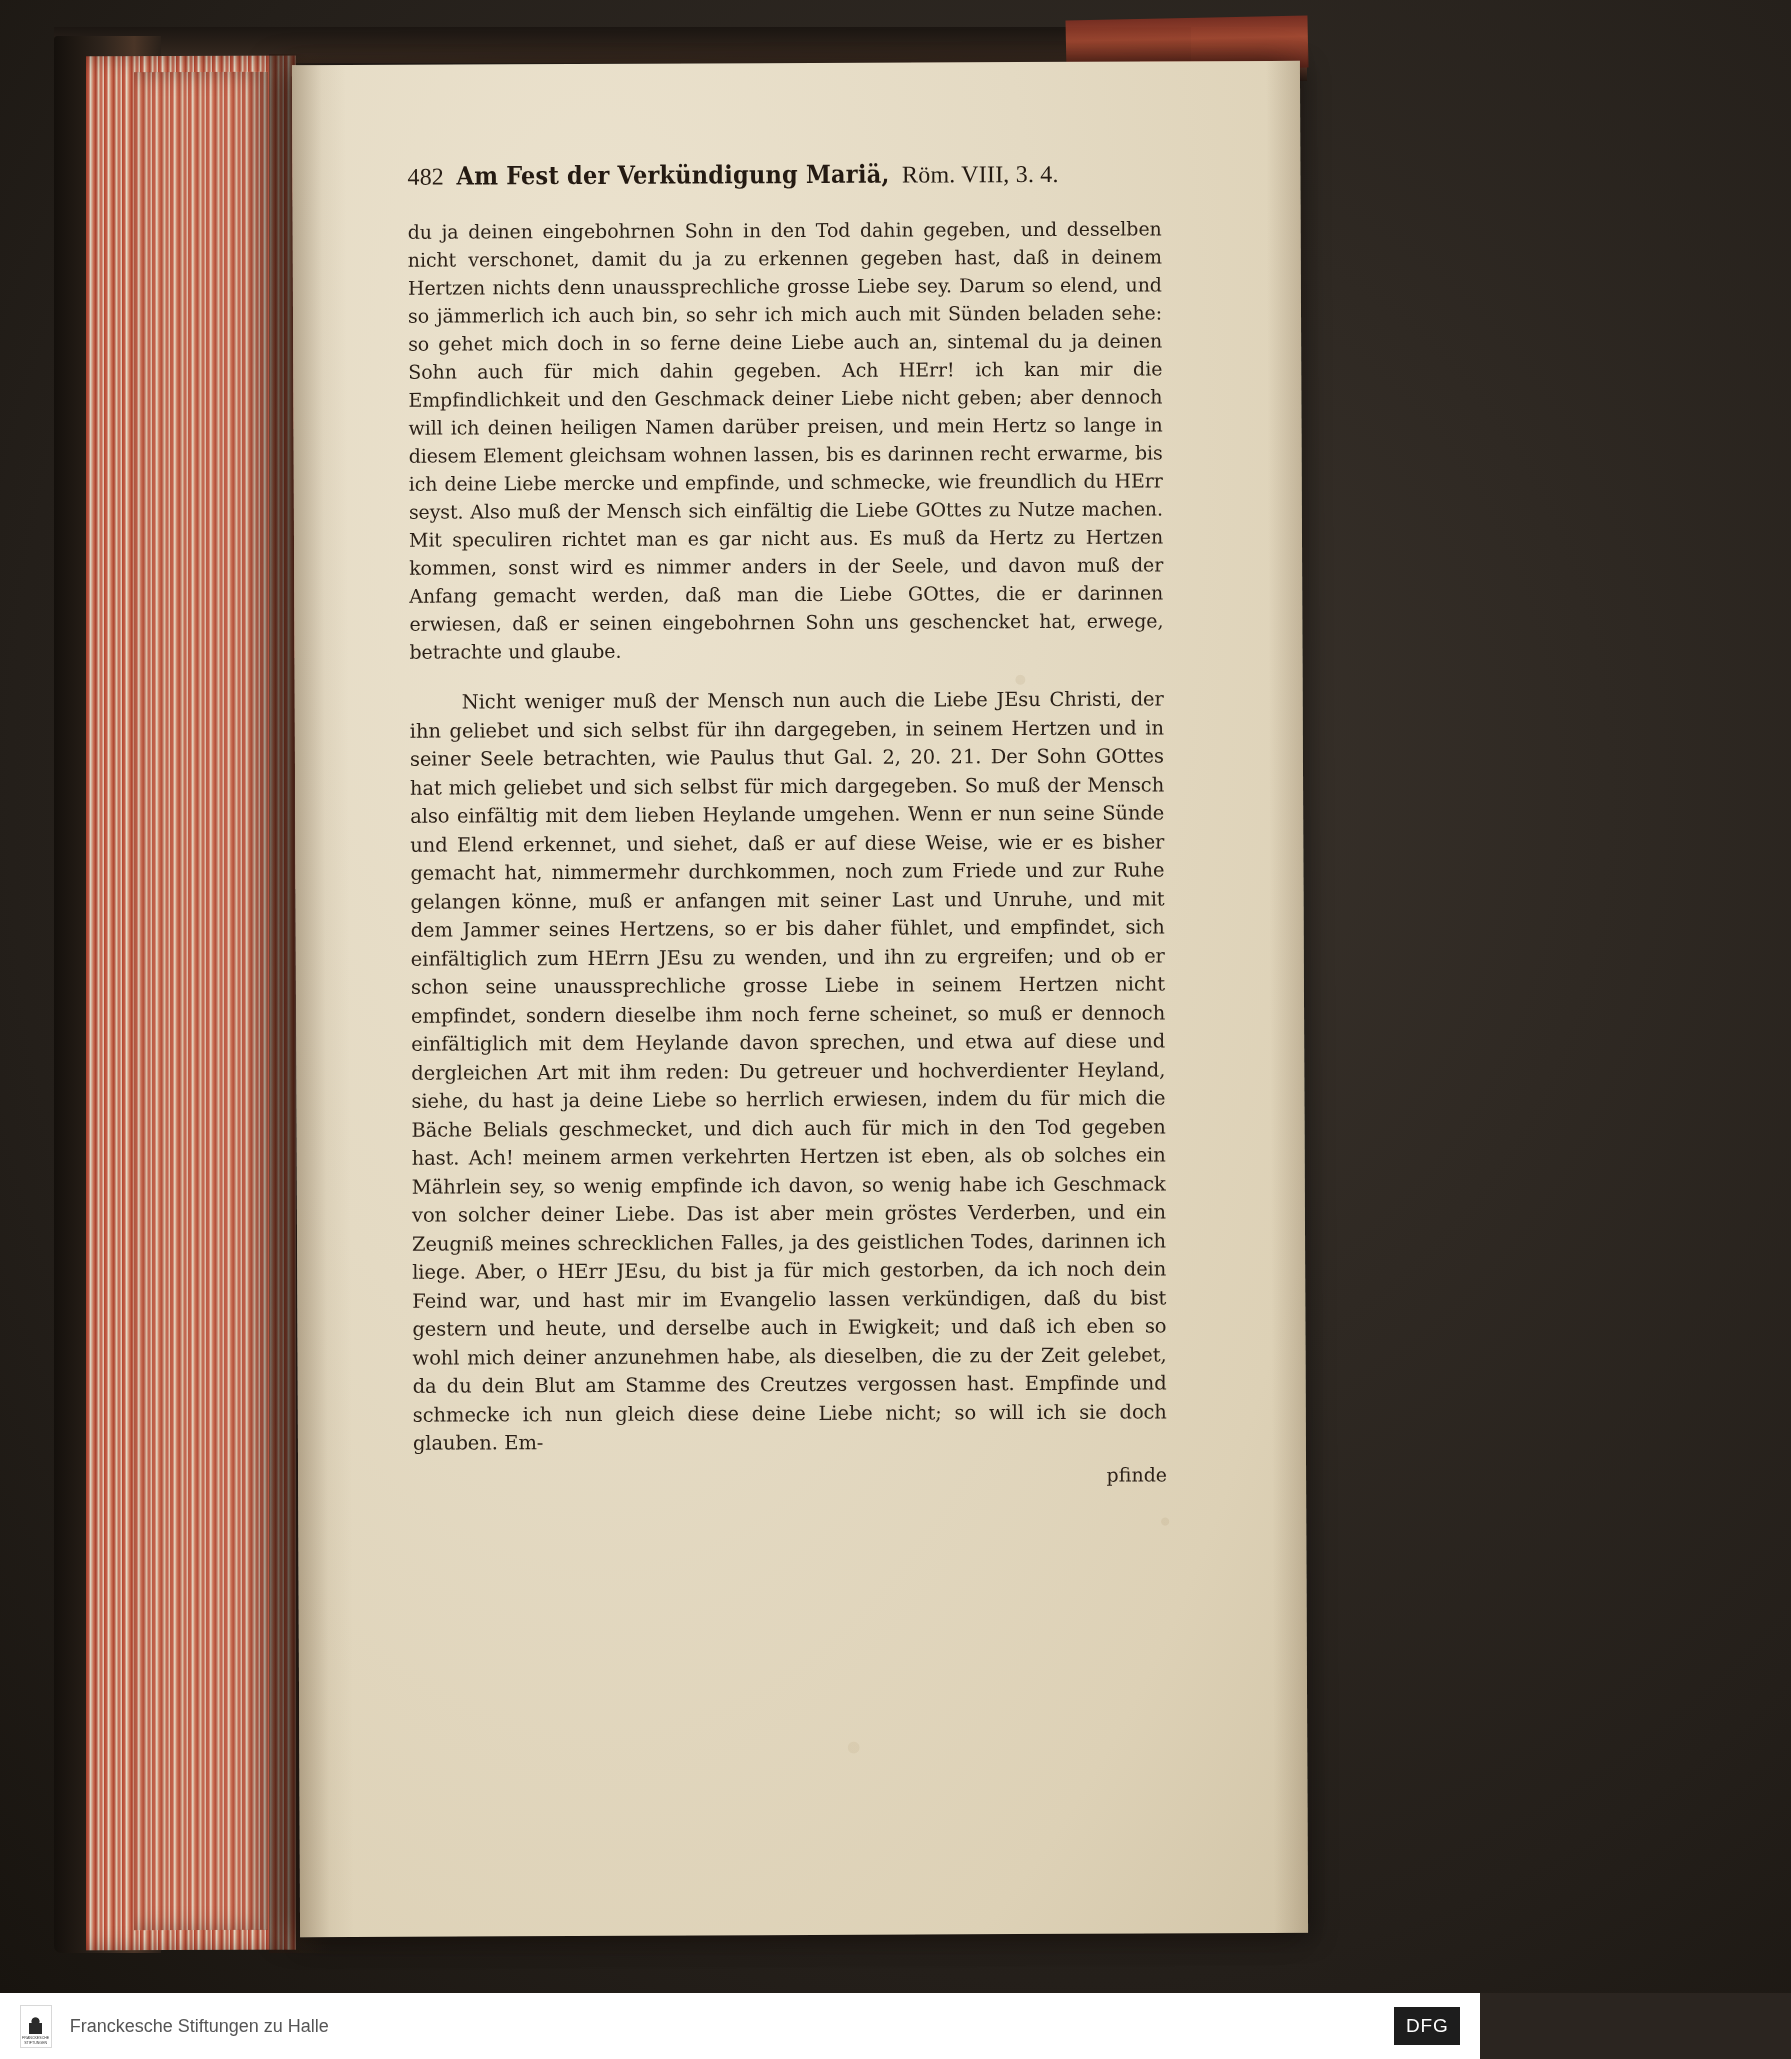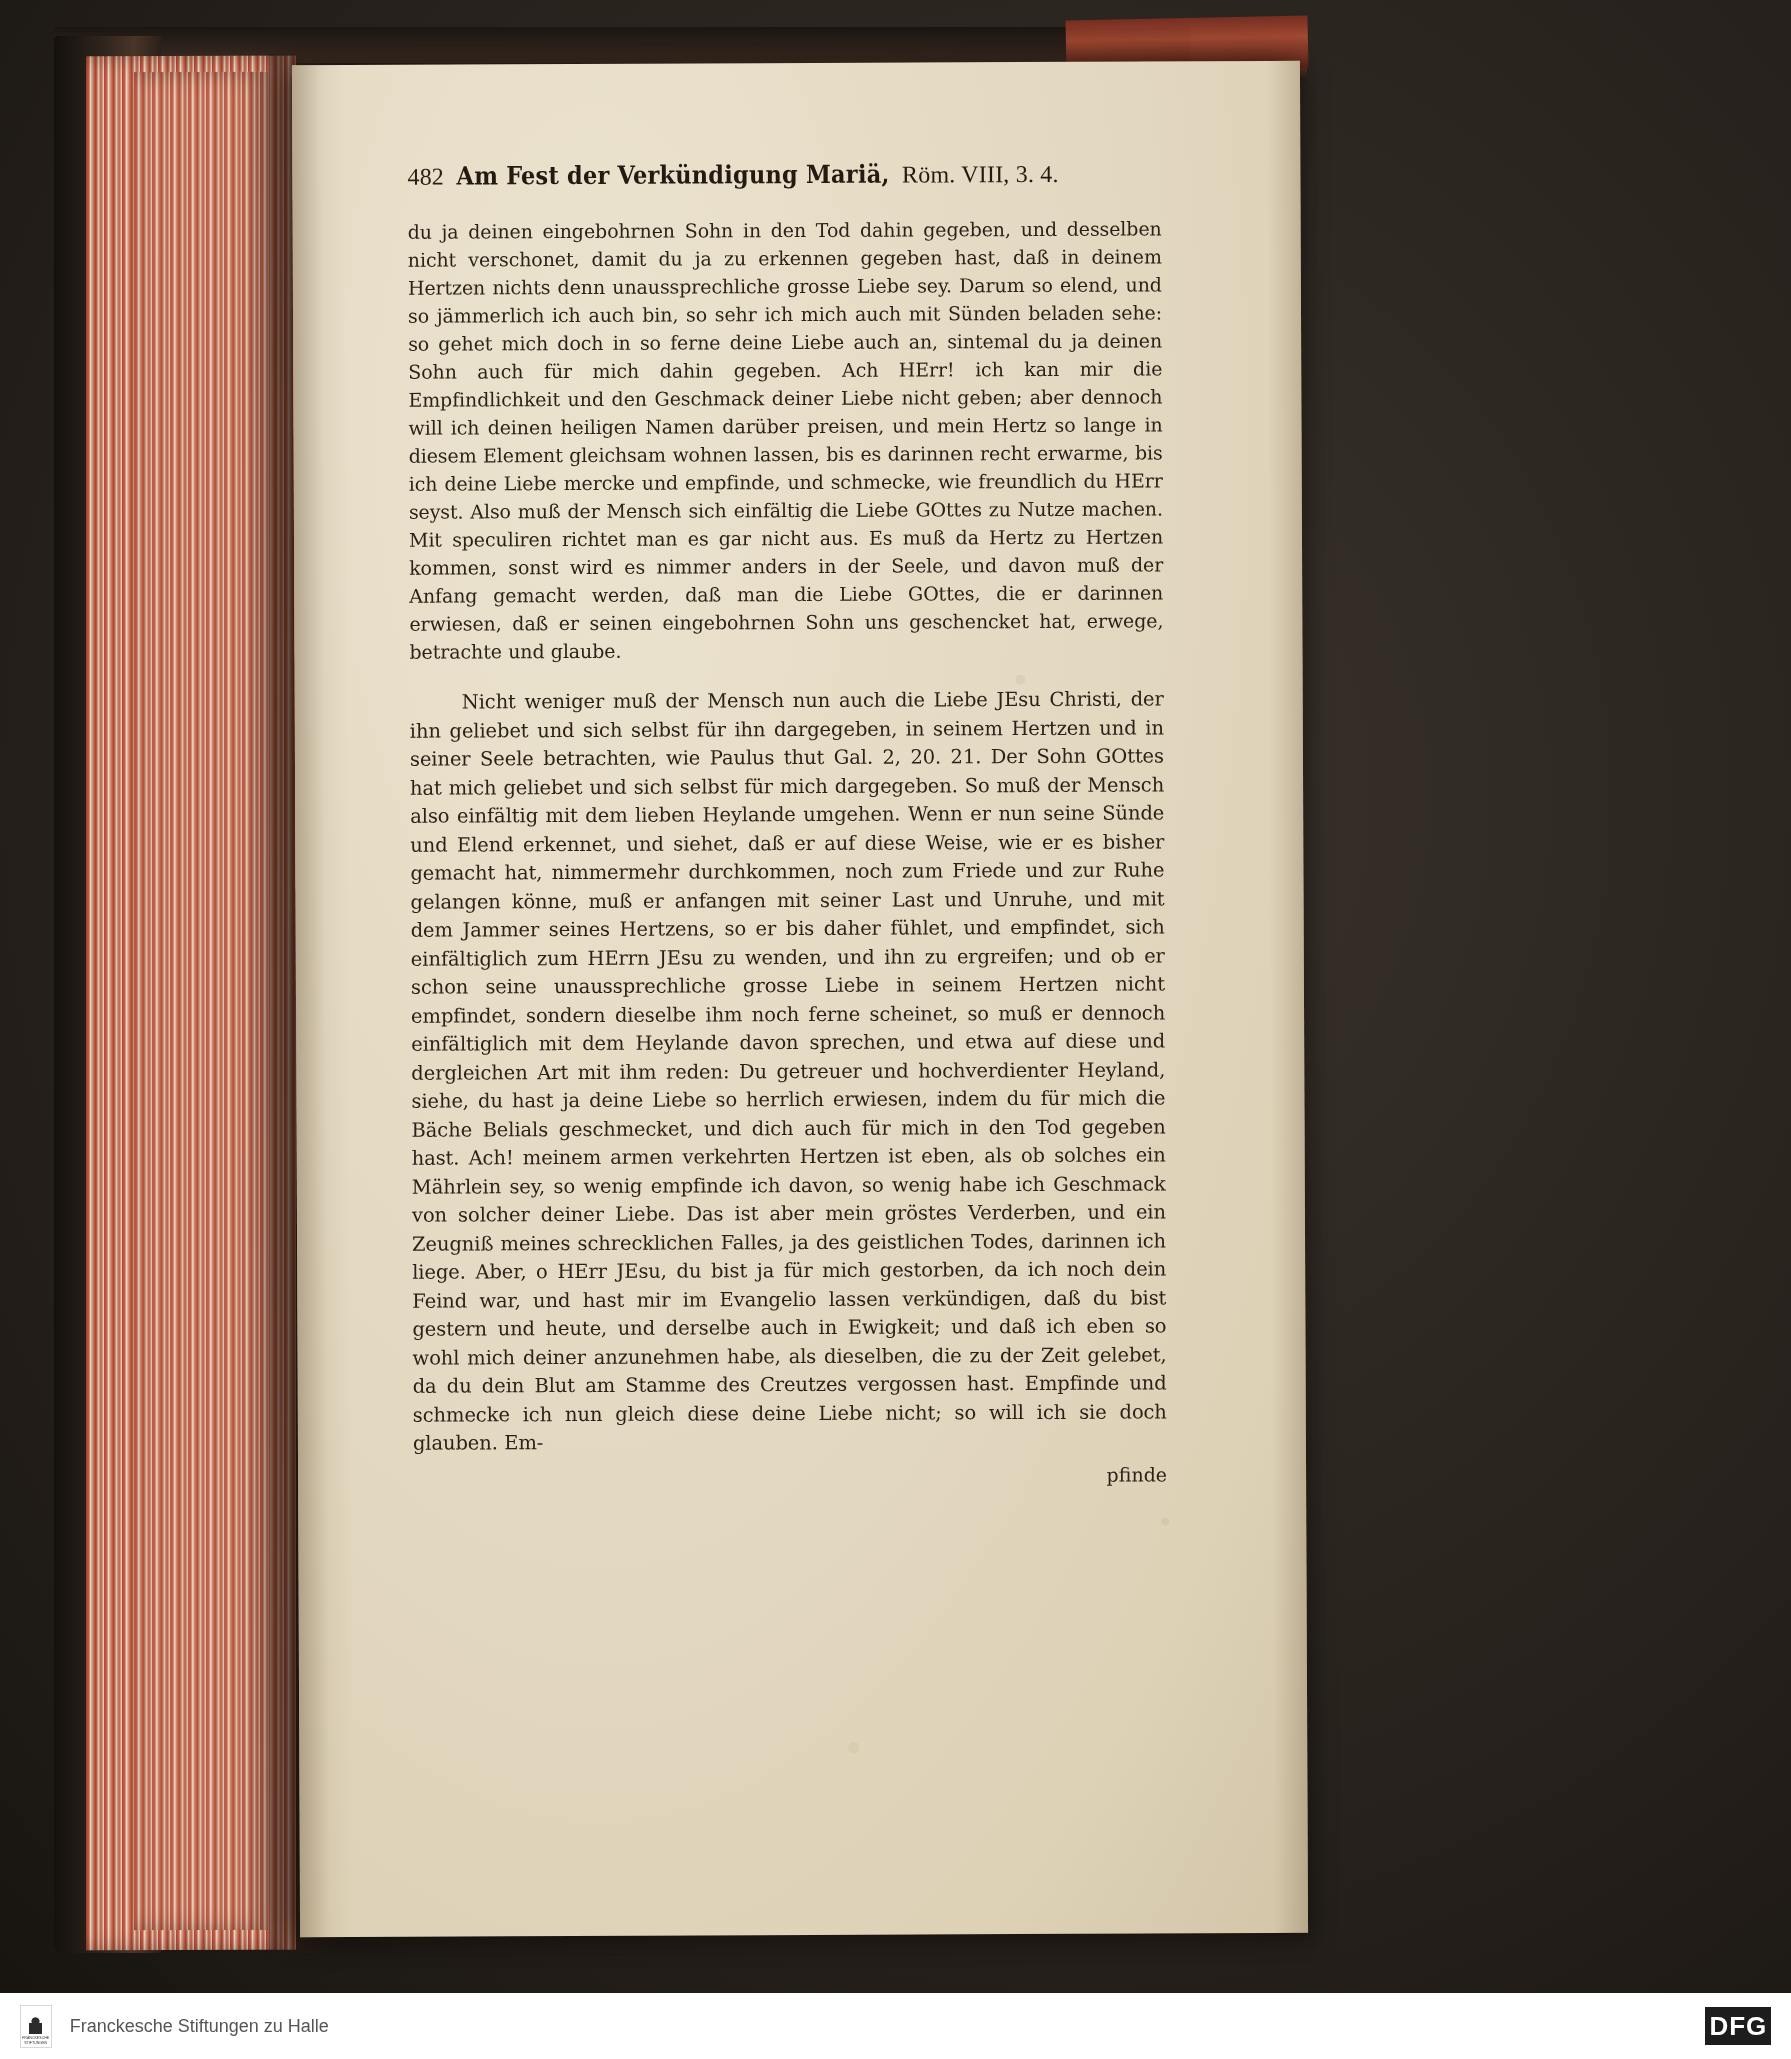--- a/index.html
+++ b/index.html
@@ -192,21 +192,21 @@
     font-size: 18px;
     color: #6b4a2a;
     pointer-events: none;
     letter-spacing: 1.8px;
   }
 
   
   #footer {
     position: absolute;
     left: 0; top: 1993px;
-    width: 1791px; height: 67px;
+    width: 1480px; height: 67px;
     background: #ffffff;
     display: flex;
     align-items: center;
   }
   .footer-logo {
     width: 30px; height: 41px;
     margin-left: 19.7px;
     background: #ffffff;
     border: 0.9px solid #d8d8d8;
     position: relative;
@@ -237,22 +237,22 @@
     font-size: 18px;
     color: #555555;
   }
   .dfg-logo {
     position: absolute;
     right: 19.7px; top: 14.3px;
     width: 66px; height: 38px;
     background: #1d1d1d;
     color: #ffffff;
     font-family: "Liberation Sans", sans-serif;
-    font-weight: 700;
-    font-size: 26px;
+    font-weight: 400;
+    font-size: 19px;
     letter-spacing: 0.9px;
     display: flex;
     align-items: center;
     justify-content: center;
   }
 </style>
 </head>
 <body>
 
 <div id="scan">

